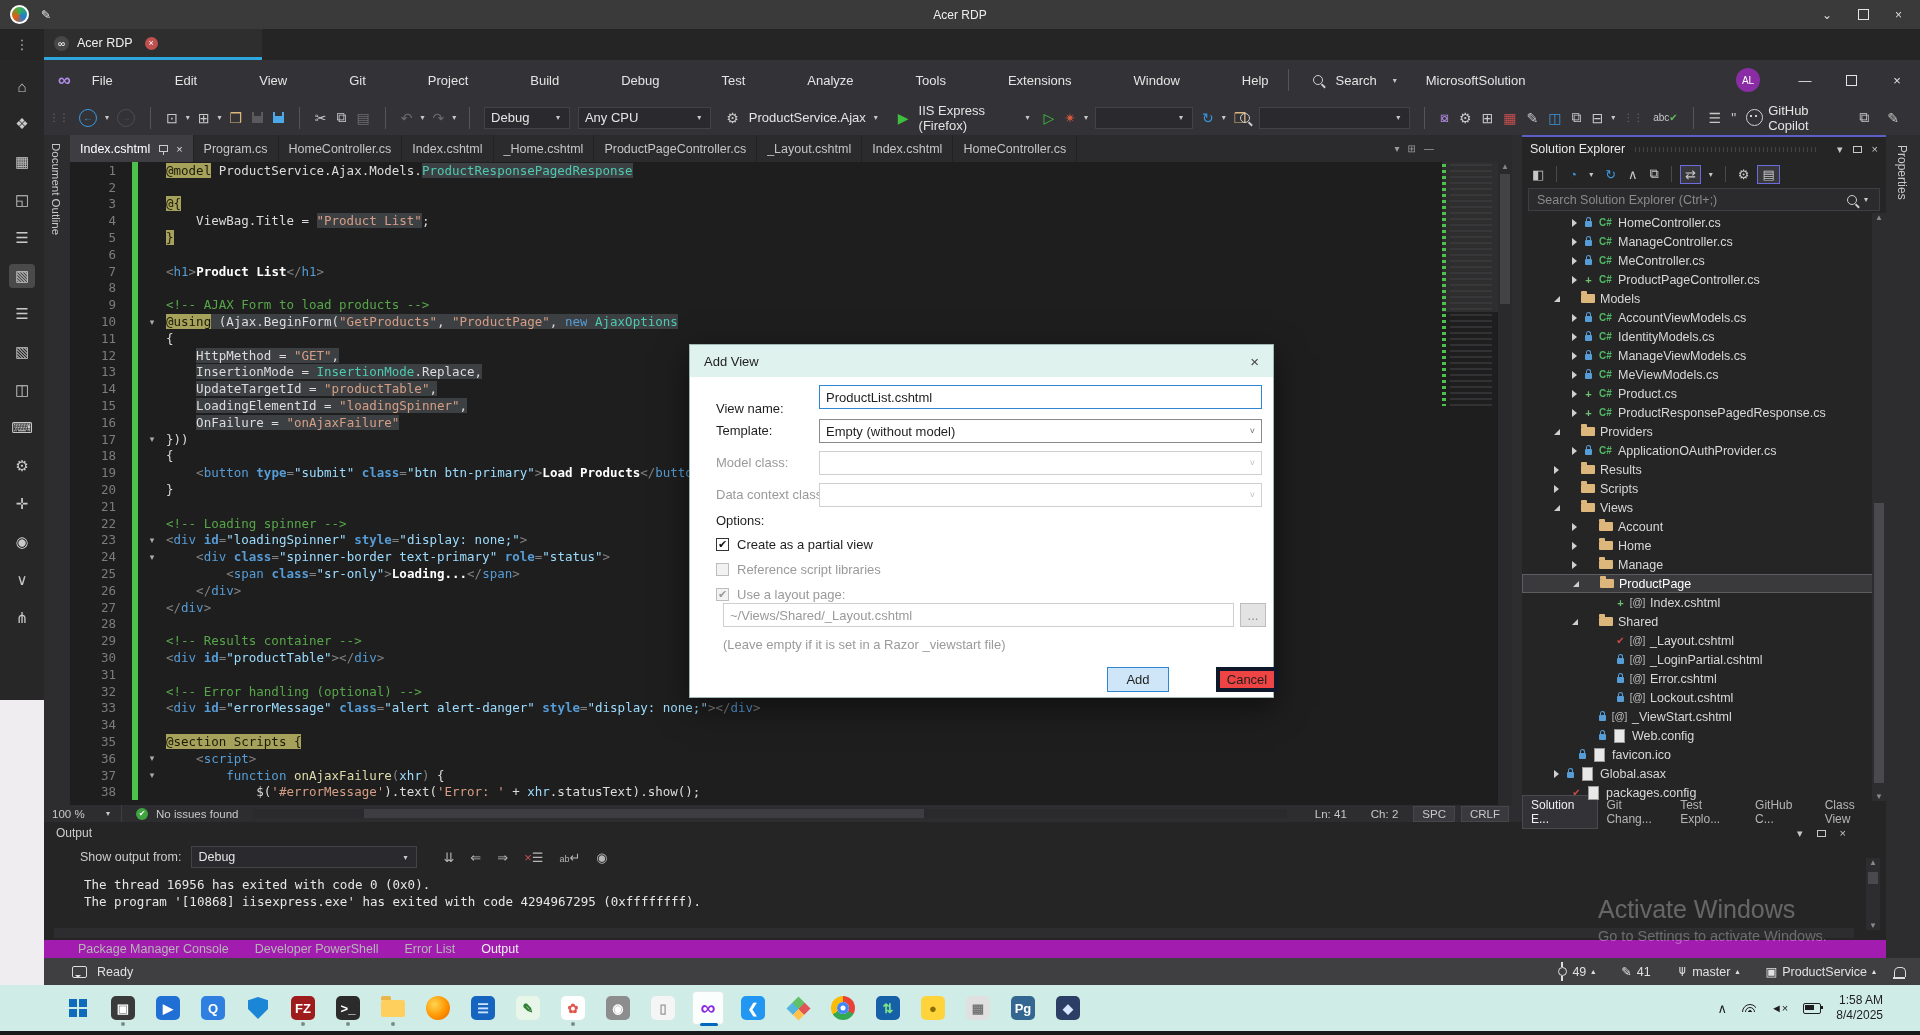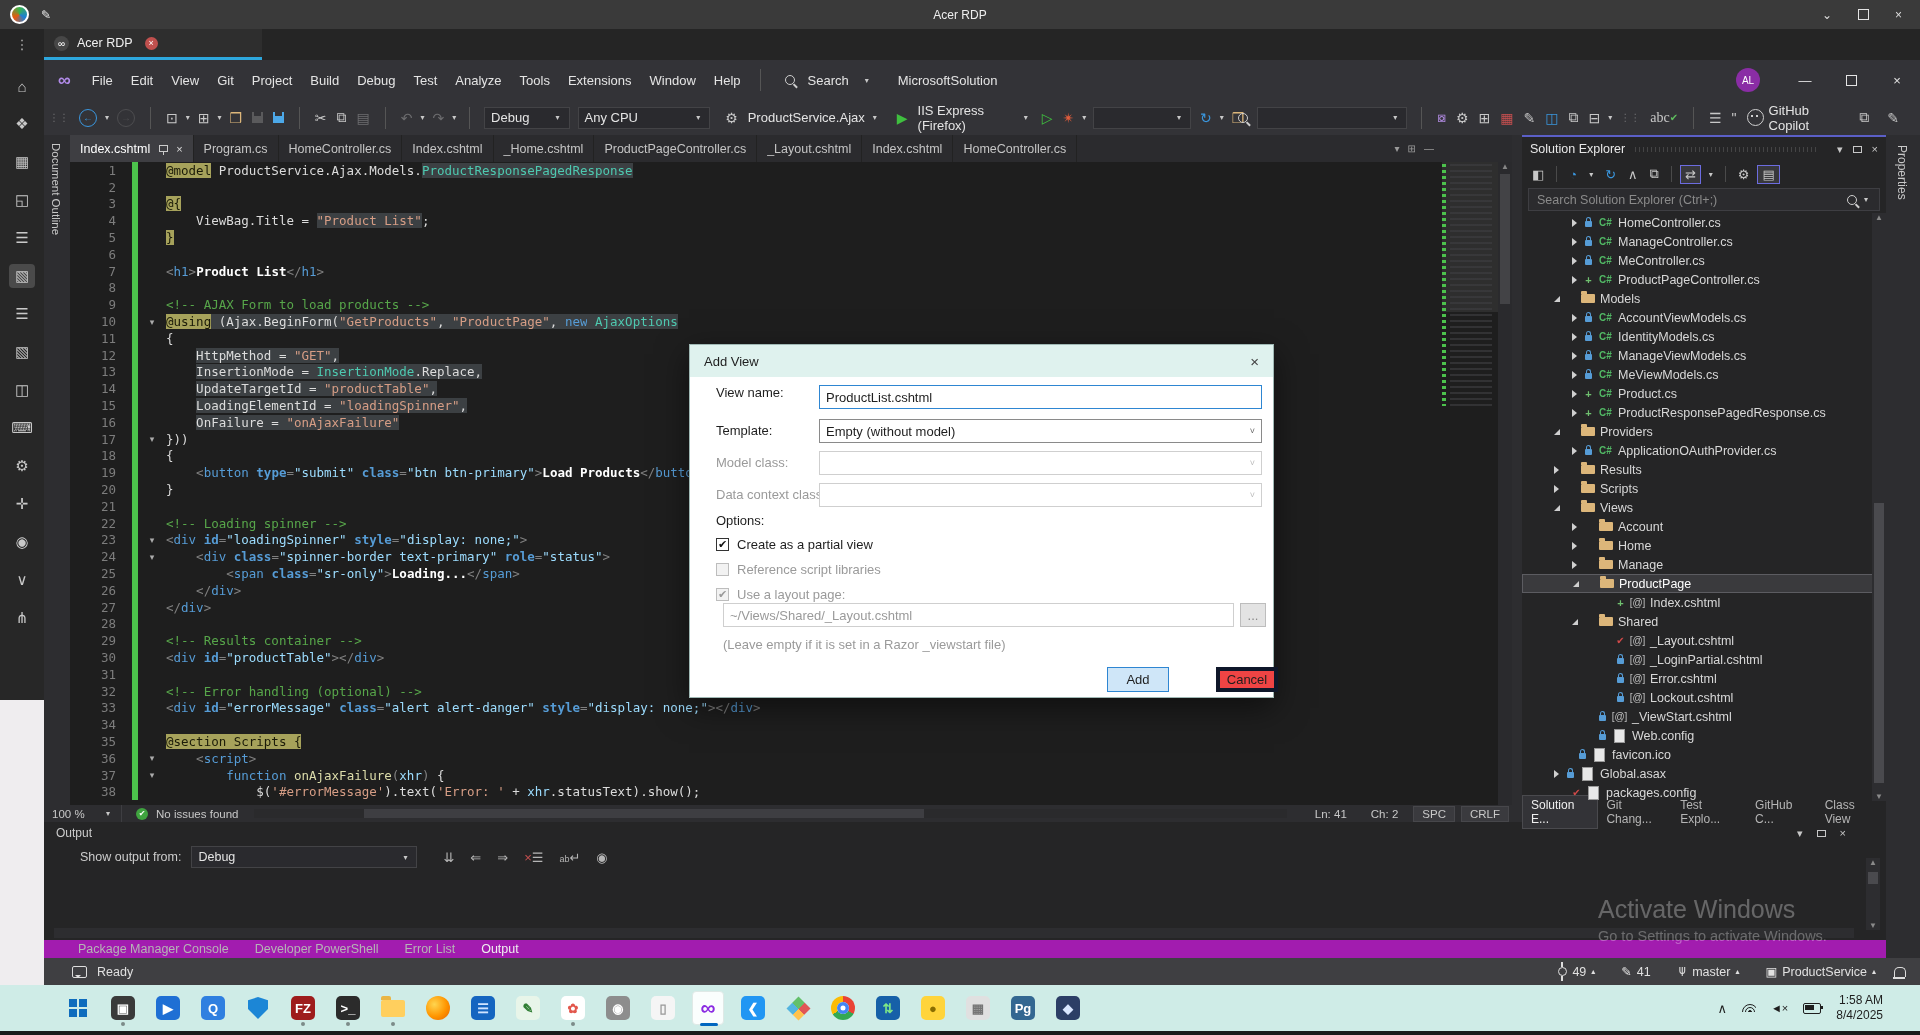--- a/index.html
+++ b/index.html
@@ -1,19 +1,19 @@
 <!DOCTYPE html>
 <html><head>
 <meta charset="utf-8">
 <style>
   html,body{margin:0;padding:0;background:#000;}
   #stage{position:relative;width:1920px;height:1035px;background:#1e1e1e;
          font-family:"Liberation Sans",sans-serif;overflow:hidden;color:#ccc;font-size:13px;}
   .abs{position:absolute;}
-  .row{display:flex;align-items:center;}
+  .row{display:flex;align-items:center;gap:44px;}
 
   
   #rdp-titlebar{left:0;top:0;width:1920px;height:29px;background:#3a3a3a;display:flex;align-items:center;}
   #rdp-titlebar .title{position:absolute;left:0;right:0;text-align:center;color:#eee;font-size:12px;}
   .rdp-app-logo{width:15px;height:15px;border-radius:50%;margin-left:10px;
     background:conic-gradient(#37b24d,#1c7ed6,#e8590c,#37b24d);border:2px solid #fff;}
   .rdp-pen{color:#eee;font-size:12px;margin-left:12px;}
   #rdp-titlebar .winctl{margin-left:auto;display:flex;gap:26px;margin-right:18px;color:#ddd;font-size:12px;align-items:center;}
   #rdp-tabbar{left:0;top:29px;width:1920px;height:31px;background:#252525;display:flex;align-items:flex-end;}
   .rdp-dots{color:#bbb;width:44px;text-align:center;font-size:13px;align-self:center;}
@@ -399,21 +399,21 @@
     <span class="tico">⚙</span>
     <span class="tico">⊞</span>
     <span class="tico" style="color:#c75050;">▦</span>
     <span class="tico">✎</span>
     <span class="tico blue">◫</span>
     <span class="tico">⧉</span>
     <span class="tico">⊟</span>
       <span class="drop">▾</span>
     <span class="tico dim" style="font-size:10px;">⋮⋮</span>
     <span class="tico">
-        <span style="font-size:14px;font-family:Liberation Serif, serif;">abc</span>
+        <span style="font-size:10px;">abc</span>
         <span style="color:#5fbf5f;font-size:10px;">✔</span>
       </span>
     <span class="tb-sep"></span>
     <span class="tico">☰</span>
     <span class="tico">"</span>
     <span style="flex:1;"></span>
     <span class="tico">
         <span class="copilot-ico"></span>
       </span>
     <span style="color:#e4e4e4;">GitHub Copilot</span>
@@ -736,20 +736,22 @@
         </span>
       <span class="oicons">
         <span class="dim">⇊</span>
         <span class="dim">⇐</span>
         <span class="dim">⇒</span>
         <span><span style="color:#c75050;">×</span>☰</span>
         <span><span style="font-size:9px;">ab</span>↵</span>
         <span>◉</span>
       </span>
     </div>
+    <pre id="output-text">The thread 16956 has exited with code 0 (0x0).
+The program '[10868] iisexpress.exe' has exited with code 4294967295 (0xffffffff).</pre>
     <div id="out-vscroll">▲<div class="thumb"></div><div style="position:absolute;bottom:0;width:14px;">▼</div></div>
     <div id="out-hscroll"></div>
   </div>
 
   <div class="abs" id="bottom-tabs">
       <span>Package Manager Console</span>
       <span>Developer PowerShell</span>
       <span>Error List</span>
       <span class="active">Output</span>
     </div>
@@ -1085,21 +1087,21 @@
 
   <div class="abs" id="props-strip">
     <span>Properties</span>
   </div>
 
   <div class="abs" id="dialog">
     <div id="dlg-title">
       <span>Add View</span>
       <span class="x">×</span>
     </div>
-    <span class="dlg-label" style="top:40px;">View name:</span>
+    <span class="dlg-label" style="top:56px;">View name:</span>
     <div class="dlg-input" style="top:40px;">
       <span>ProductList.cshtml</span>
       </div>
     <span class="dlg-label" style="top:78px;">Template:</span>
     <div class="dlg-dd" style="top:74px;">
       <span>Empty (without model)</span>
         <span class="dd-chev">˅</span>
       </div>
     <span class="dlg-label dis" style="top:110px;">Model class:</span>
     <div class="dlg-dd dis" style="top:106px;">

